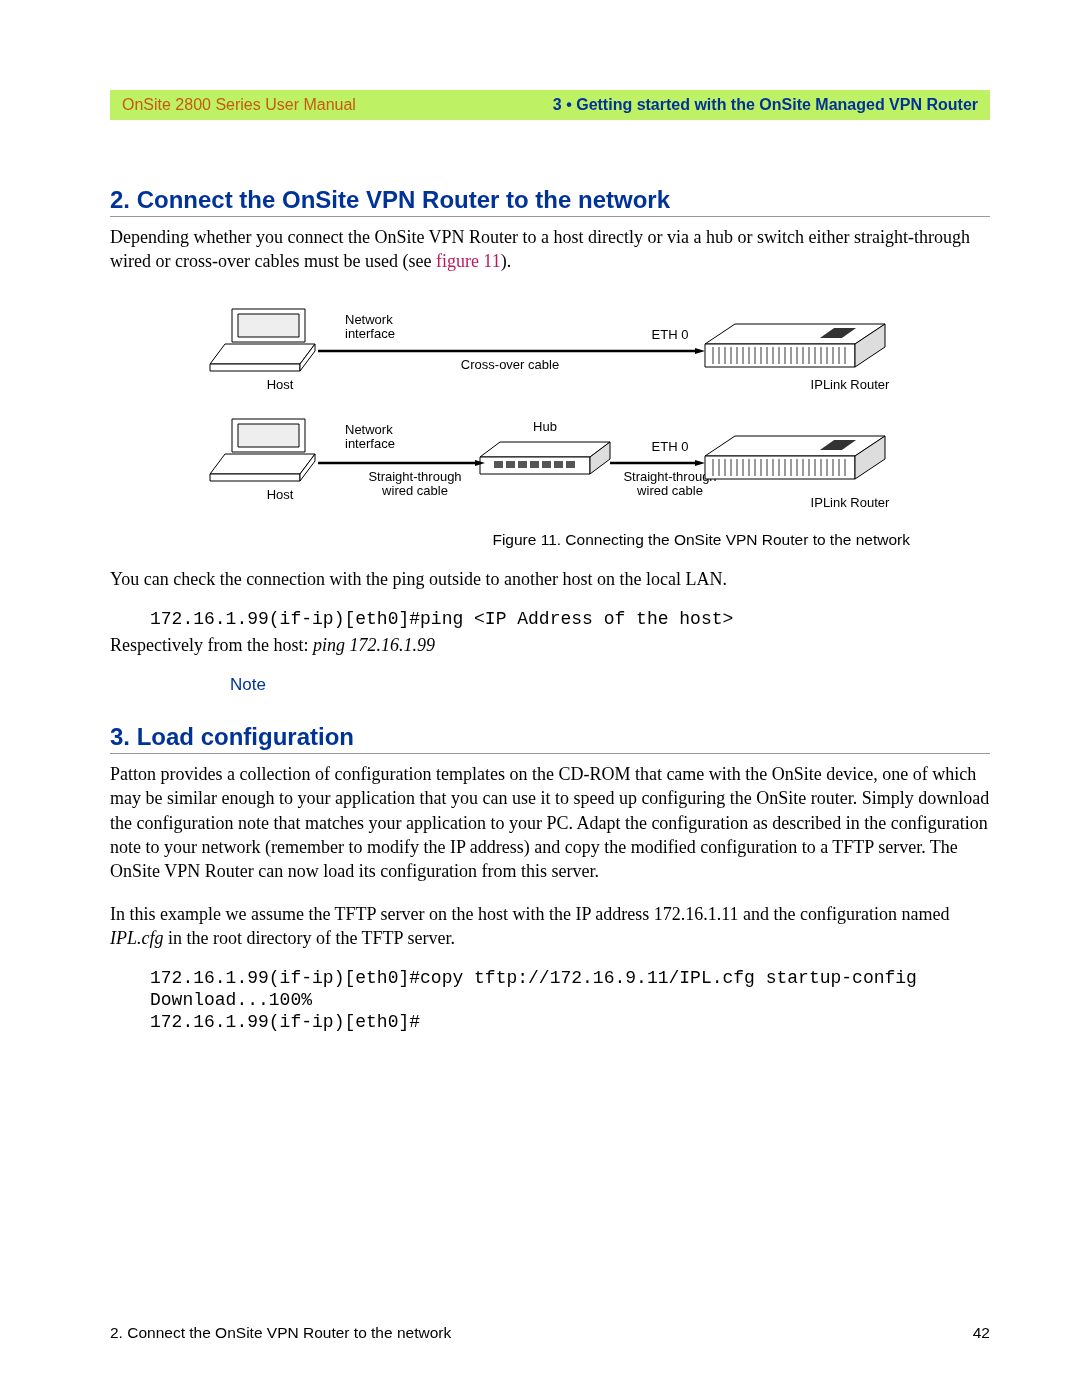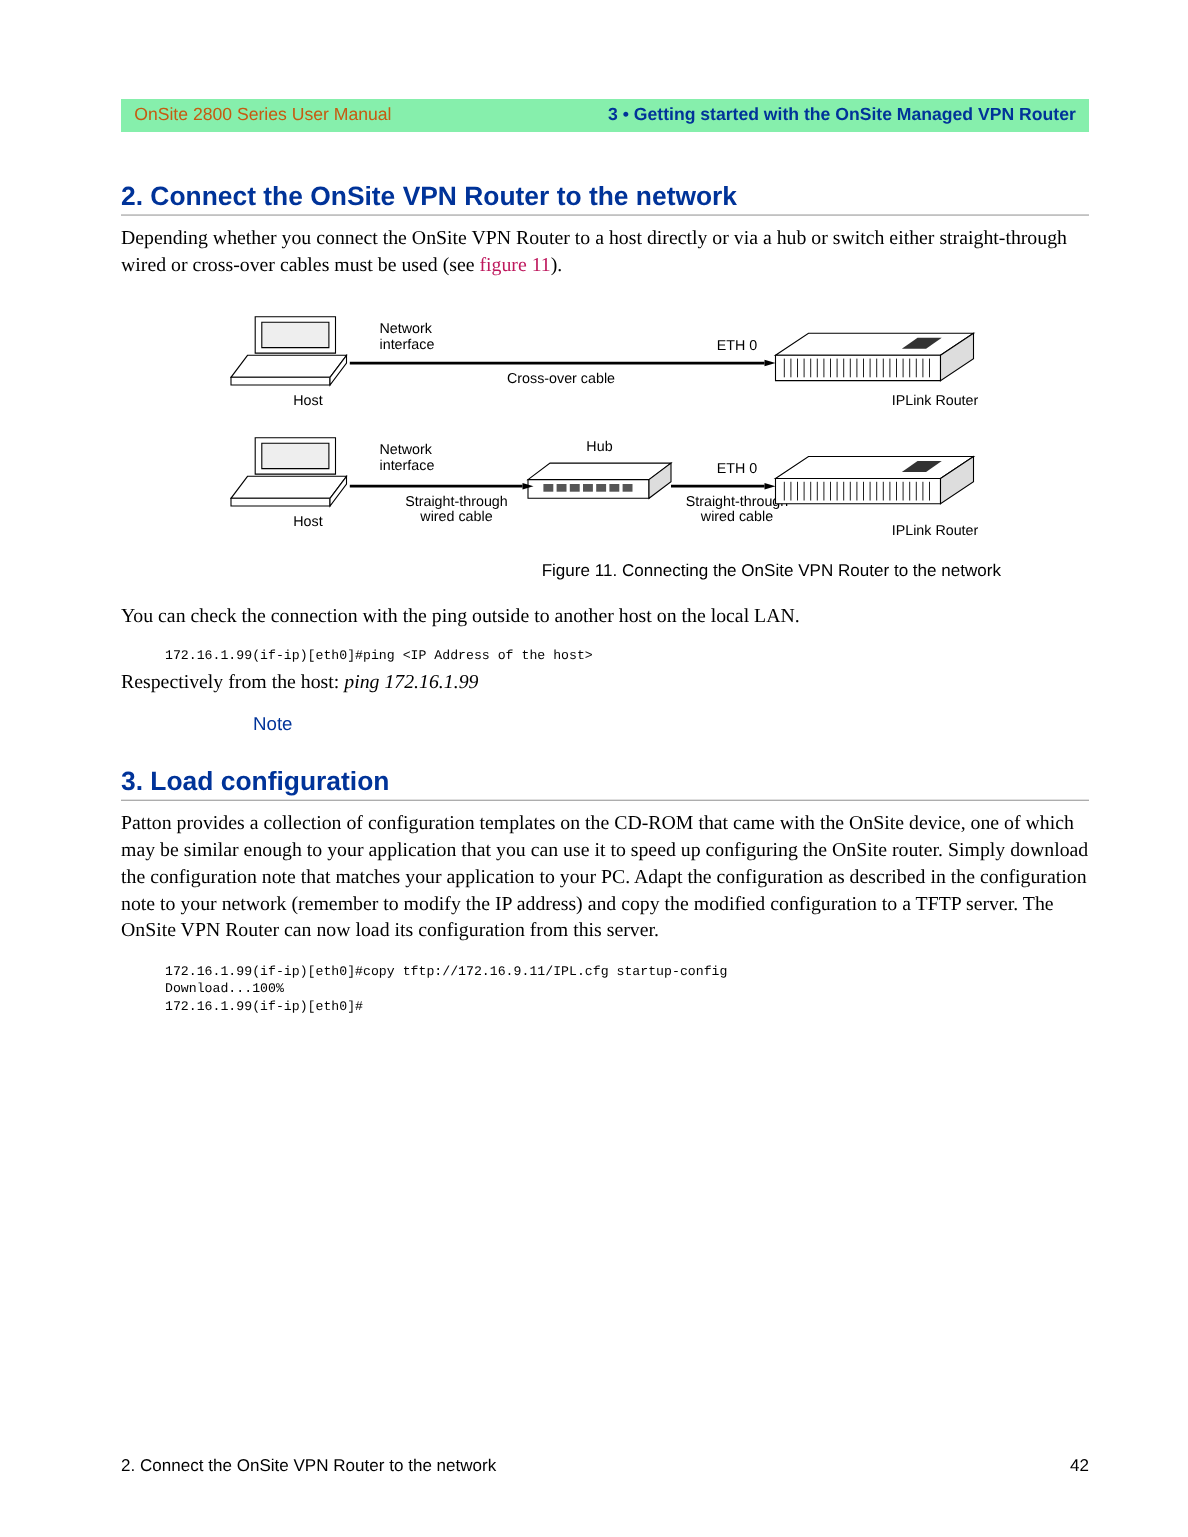--- a/index.html
+++ b/index.html
@@ -11,23 +11,23 @@
     width: 1080px;
   }
   .page {
     padding: 90px 90px 60px 110px;
     box-sizing: border-box;
     width: 1080px;
     min-height: 1397px;
     position: relative;
   }
   .header-band {
-    background: #86efac;
+    background: #bef264;
     padding: 6px 12px 6px 12px;
-    margin: 0 0 45px 0;
+    margin: 0 0 66px 0;
     display: flex;
     justify-content: space-between;
     align-items: flex-end;
     font-family: Arial, Helvetica, sans-serif;
   }
   .header-left {
     color: #c65a11;
     font-size: 16px;
   }
   .header-right {
@@ -55,21 +55,21 @@
     width: 720px;
   }
   .fig-caption {
     text-align: right;
     font-family: Arial, Helvetica, sans-serif;
     font-size: 15.5px;
     margin: 8px 0 18px 0;
   }
   .code {
     font-family: "Courier New", monospace;
-    font-size: 12px;
+    font-size: 18px;
     margin: 2px 0 2px 40px;
     white-space: pre;
   }
   .note-row {
     display: flex;
     margin: 14px 0 28px 120px;
   }
   .note-label {
     color: #003399;
     font-weight: normal;
@@ -246,20 +246,23 @@
   <p class="body" style="margin-top:4px;">
     <span>Respectively from the host: </span><span class="ital">ping 172.16.1.99</span>
   </p>
 
   <div class="note-row">
     <div class="note-label">Note</div>
   </div>
 
   <h2 class="section">3. Load configuration</h2>
   <p class="body">Patton provides a collection of configuration templates on the CD-ROM that came with the OnSite device, one of which may be similar enough to your application that you can use it to speed up configuring the OnSite router. Simply download the configuration note that matches your application to your PC. Adapt the configuration as described in the configuration note to your network (remember to modify the IP address) and copy the modified configuration to a TFTP server. The OnSite VPN Router can now load its configuration from this server.</p>
+  <p class="body">
+    <span>In this example we assume the TFTP server on the host with the IP address 172.16.1.11 and the configuration named </span><span class="ital">IPL.cfg</span><span> in the root directory of the TFTP server.</span>
+  </p>
   <div class="code">172.16.1.99(if-ip)[eth0]#copy tftp://172.16.9.11/IPL.cfg startup-config</div>
   <div class="code">Download...100%</div>
   <div class="code">172.16.1.99(if-ip)[eth0]#</div>
 
   <div class="footer">
     <span>2. Connect the OnSite VPN Router to the network</span>
     <span class="pn">42</span>
   </div>
 
 </div>

